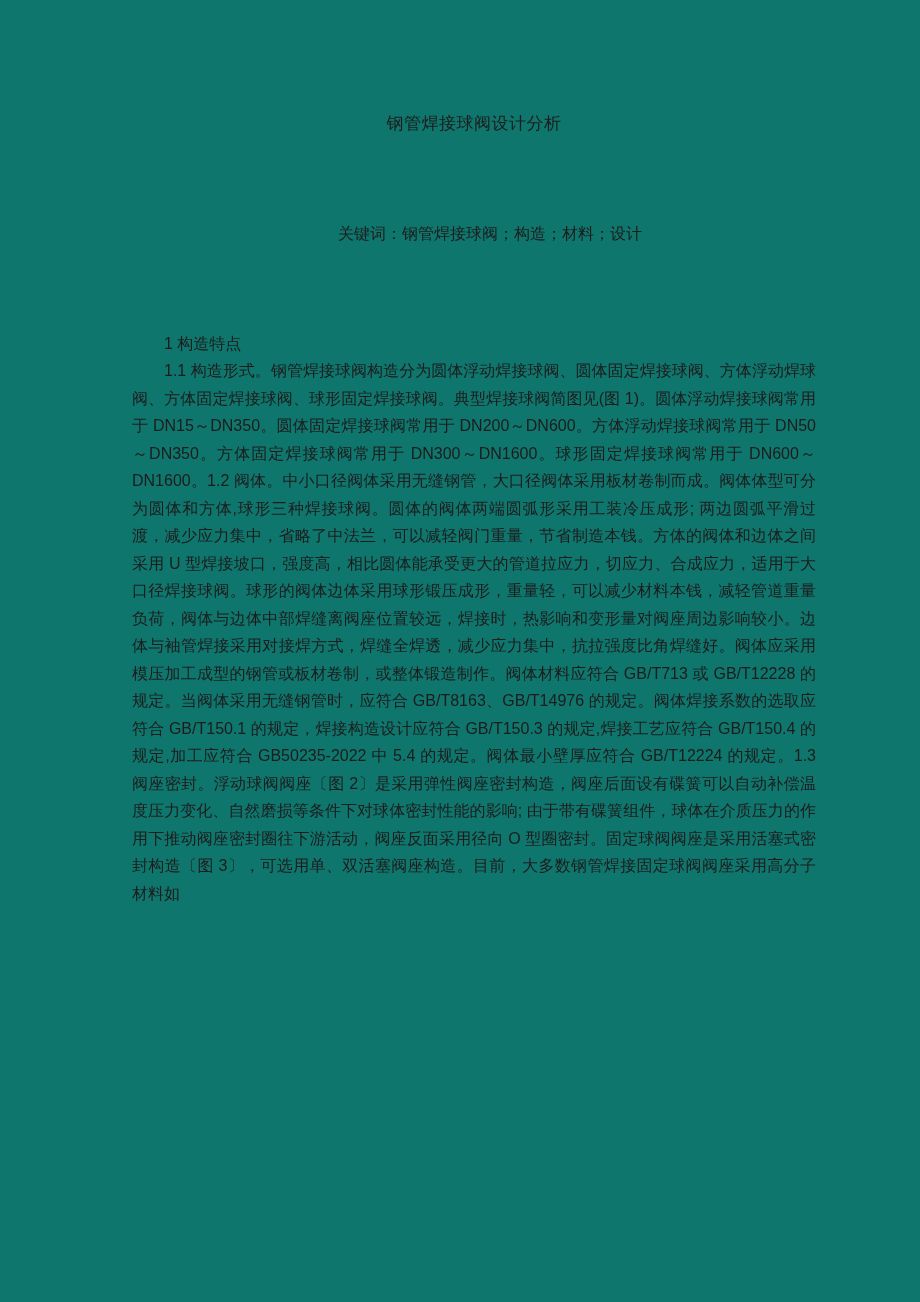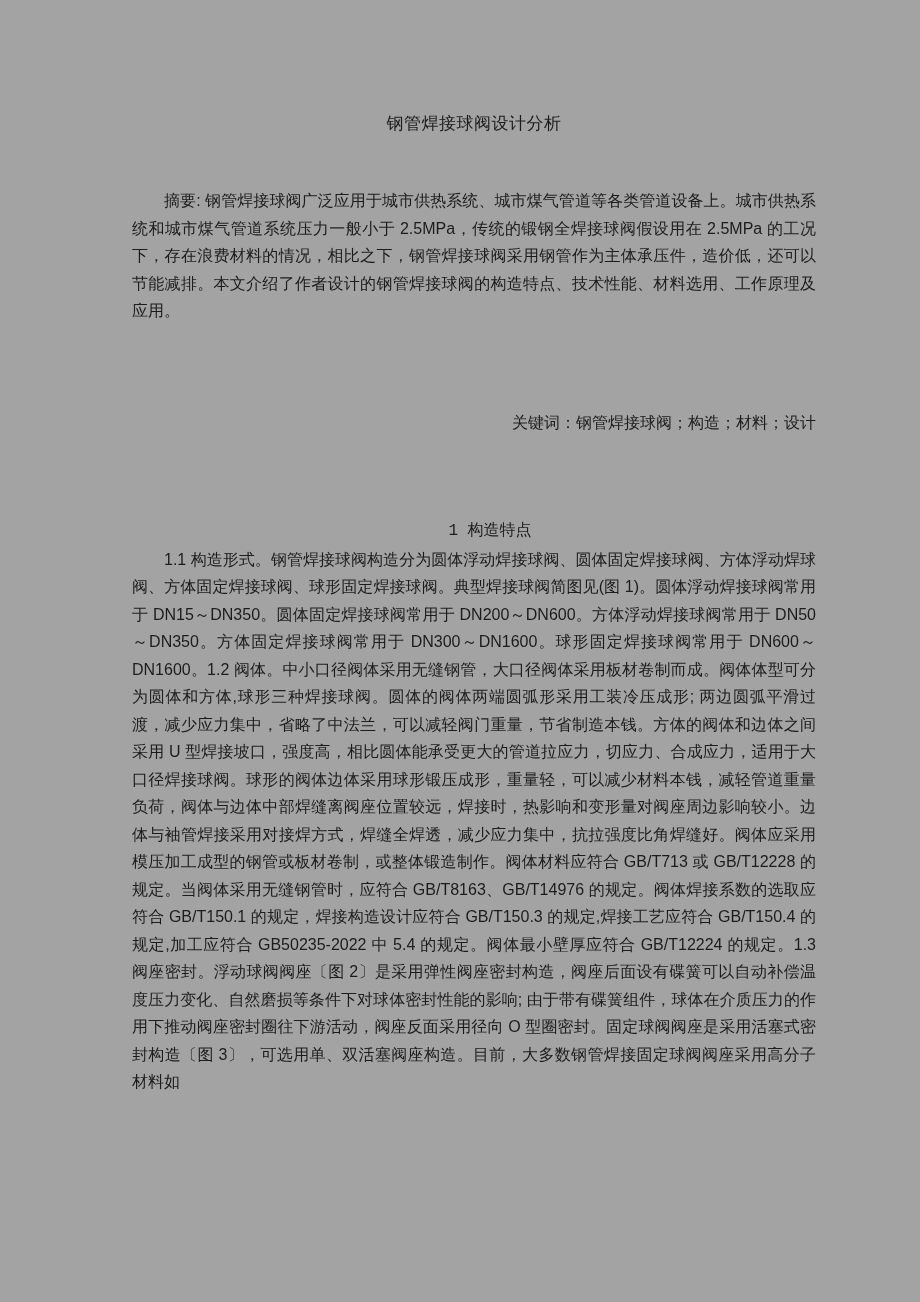--- a/index.html
+++ b/index.html
@@ -4,21 +4,21 @@
 <style>
   html, body {
     margin: 0;
     padding: 0;
     background: #ffffff;
   }
   .page {
     position: relative;
     width: 920px;
     height: 1302px;
-    background: #a3a3a3;
+    background: #0f766e;
     overflow: hidden;
     font-family: "Liberation Sans", serif; 
     color: #1c1c1c;
   }
   .content {
     margin-left: 132px;
     width: 684px;
   }
   .doc-title {
     margin: 0;
@@ -31,33 +31,32 @@
   }
   .para {
     margin: 0;
     font-size: 16px;
     line-height: 27.5px;
     text-indent: 2em;
     text-align: justify;
     word-break: break-word;
   }
   .abstract   { margin-top: 51px; }
-  .keywords   { margin-top: 84px; text-align: right; }
-  .heading    { margin-top: 82px; text-align: center; font-family: Liberation Mono, monospace; }
+  .keywords   { margin-top: 84px; text-align: center; }
+  .heading    { margin-top: 82px; text-align: left; }
   .body-para  { }
 </style>
 </head>
 <body>
 
 <div class="page">
   <div class="content">
 
     <h1 class="doc-title">钢管焊接球阀设计分析</h1>
 
-    <p class="para abstract">摘要: 钢管焊接球阀广泛应用于城市供热系统、城市煤气管道等各类管道设备上。城市供热系统和城市煤气管道系统压力一般小于 2.5MPa，传统的锻钢全焊接球阀假设用在 2.5MPa 的工况下，存在浪费材料的情况，相比之下，钢管焊接球阀采用钢管作为主体承压件，造价低，还可以节能减排。本文介绍了作者设计的钢管焊接球阀的构造特点、技术性能、材料选用、工作原理及应用。</p>
 
     <p class="para keywords">关键词：钢管焊接球阀；构造；材料；设计</p>
 
     <p class="para heading">1 构造特点</p>
 
     <p class="para body-para">1.1 构造形式。钢管焊接球阀构造分为圆体浮动焊接球阀、圆体固定焊接球阀、方体浮动焊球阀、方体固定焊接球阀、球形固定焊接球阀。典型焊接球阀简图见(图 1)。圆体浮动焊接球阀常用于 DN15～DN350。圆体固定焊接球阀常用于 DN200～DN600。方体浮动焊接球阀常用于 DN50～DN350。方体固定焊接球阀常用于 DN300～DN1600。球形固定焊接球阀常用于 DN600～DN1600。1.2 阀体。中小口径阀体采用无缝钢管，大口径阀体采用板材卷制而成。阀体体型可分为圆体和方体,球形三种焊接球阀。圆体的阀体两端圆弧形采用工装冷压成形; 两边圆弧平滑过渡，减少应力集中，省略了中法兰，可以减轻阀门重量，节省制造本钱。方体的阀体和边体之间采用 U 型焊接坡口，强度高，相比圆体能承受更大的管道拉应力，切应力、合成应力，适用于大口径焊接球阀。球形的阀体边体采用球形锻压成形，重量轻，可以减少材料本钱，减轻管道重量负荷，阀体与边体中部焊缝离阀座位置较远，焊接时，热影响和变形量对阀座周边影响较小。边体与袖管焊接采用对接焊方式，焊缝全焊透，减少应力集中，抗拉强度比角焊缝好。阀体应采用模压加工成型的钢管或板材卷制，或整体锻造制作。阀体材料应符合 GB/T713 或 GB/T12228 的规定。当阀体采用无缝钢管时，应符合 GB/T8163、GB/T14976 的规定。阀体焊接系数的选取应符合 GB/T150.1 的规定，焊接构造设计应符合 GB/T150.3 的规定,焊接工艺应符合 GB/T150.4 的规定,加工应符合 GB50235-2022 中 5.4 的规定。阀体最小壁厚应符合 GB/T12224 的规定。1.3 阀座密封。浮动球阀阀座〔图 2〕是采用弹性阀座密封构造，阀座后面设有碟簧可以自动补偿温度压力变化、自然磨损等条件下对球体密封性能的影响; 由于带有碟簧组件，球体在介质压力的作用下推动阀座密封圈往下游活动，阀座反面采用径向 O 型圈密封。固定球阀阀座是采用活塞式密封构造〔图 3〕，可选用单、双活塞阀座构造。目前，大多数钢管焊接固定球阀阀座采用高分子材料如</p>
 
   </div>
 </div>
 

